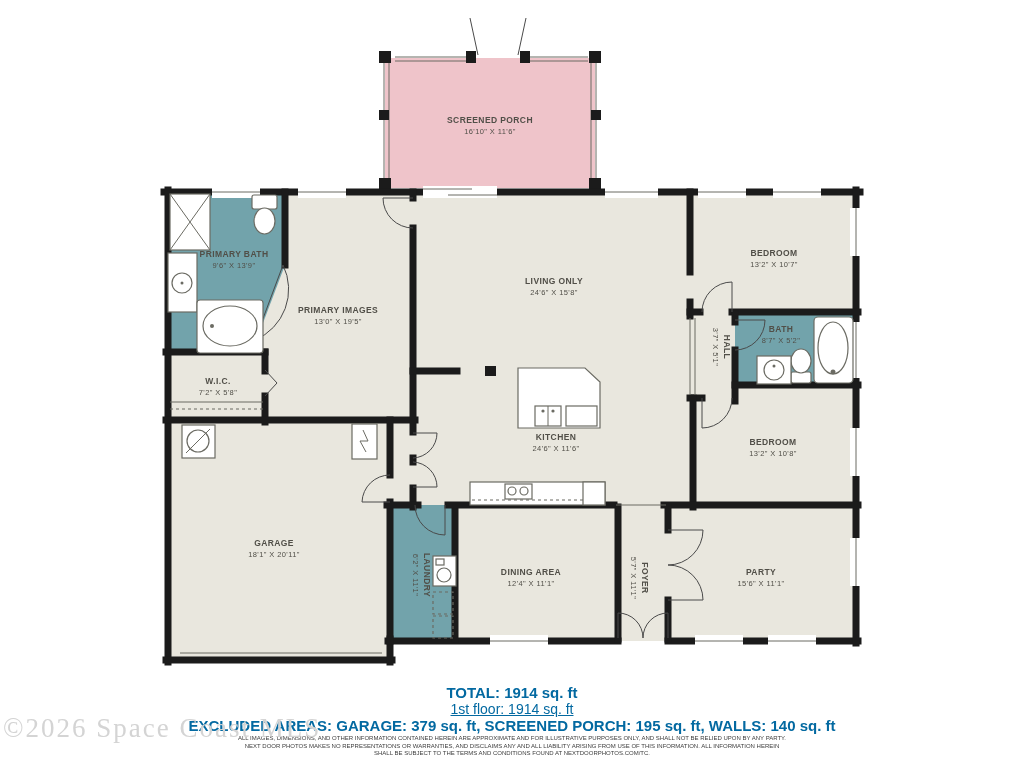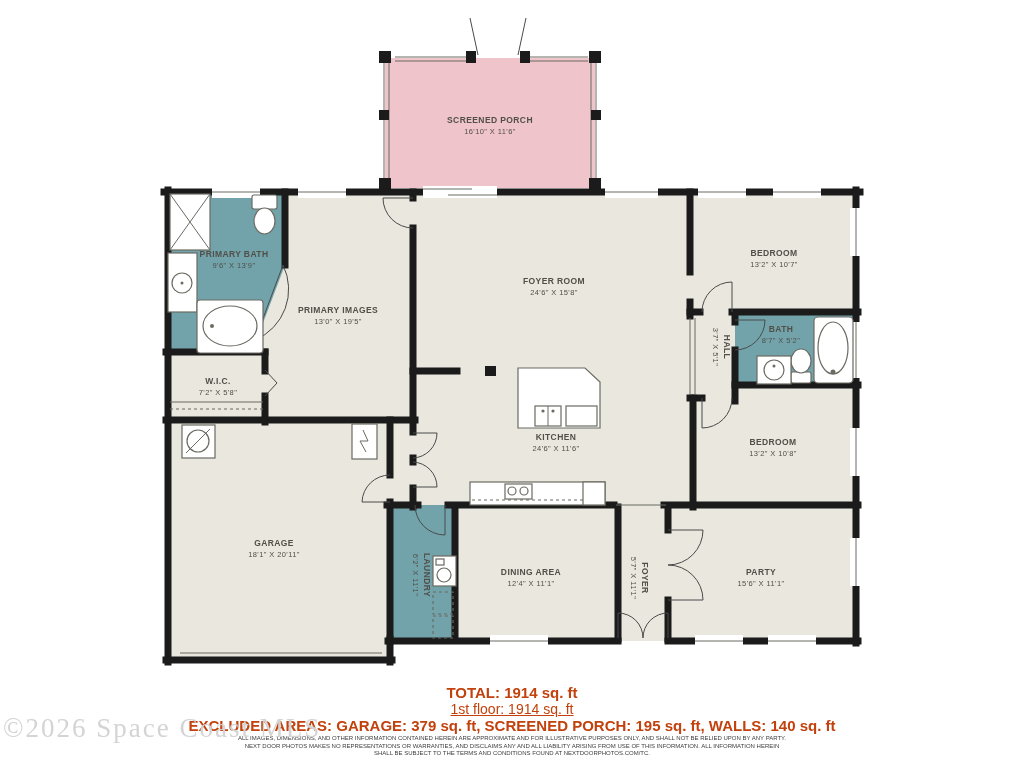--- a/index.html
+++ b/index.html
@@ -21,21 +21,21 @@
   svg .post{fill:var(--wall);}
   svg .dash{stroke:var(--thin);stroke-width:1.2;fill:none;stroke-dasharray:3,3;}
 
   .lbl{position:absolute;transform:translate(-50%,-50%);display:flex;flex-direction:column;
        align-items:center;text-align:center;color:var(--label);white-space:nowrap;
        letter-spacing:.4px;line-height:12px;}
   .lbl .nm{font-size:8.5px;font-weight:bold;}
   .lbl .dm{font-size:7.5px;}
   .lbl.rot{transform:translate(-50%,-50%) rotate(90deg);}
 
-  .centerline{position:absolute;left:0;width:1024px;text-align:center;color:#c2410c;}
+  .centerline{position:absolute;left:0;width:1024px;text-align:center;color:#0369a1;}
   .total{top:684px;font-size:15px;font-weight:bold;}
   .floor1{top:701px;font-size:14px;text-decoration:underline;}
   .excluded{top:717px;font-size:15px;font-weight:bold;}
   .fineprint{position:absolute;left:0;width:1024px;text-align:center;color:#3c3c3c;
              font-size:6px;line-height:7.5px;letter-spacing:0;}
   .watermark{position:absolute;left:3px;top:713px;font-family:Liberation Serif, serif;
              font-size:27px;color:#d4d4d4;letter-spacing:2px;}
 </style>
 </head>
 <body>
@@ -244,21 +244,21 @@
   </div>
   <div class="lbl" style="left:234px;top:260px">
     <span class="nm">PRIMARY BATH</span>
     <span class="dm">9'6" X 13'9"</span>
   </div>
   <div class="lbl" style="left:338px;top:316px">
     <span class="nm">PRIMARY IMAGES</span>
     <span class="dm">13'0" X 19'5"</span>
   </div>
   <div class="lbl" style="left:554px;top:287px">
-    <span class="nm">FOYER ROOM</span>
+    <span class="nm">LIVING ONLY</span>
     <span class="dm">24'6" X 15'8"</span>
   </div>
   <div class="lbl" style="left:774px;top:259px">
     <span class="nm">BEDROOM</span>
     <span class="dm">13'2" X 10'7"</span>
   </div>
   <div class="lbl" style="left:781px;top:335px">
     <span class="nm">BATH</span>
     <span class="dm">8'7" X 5'2"</span>
   </div>

